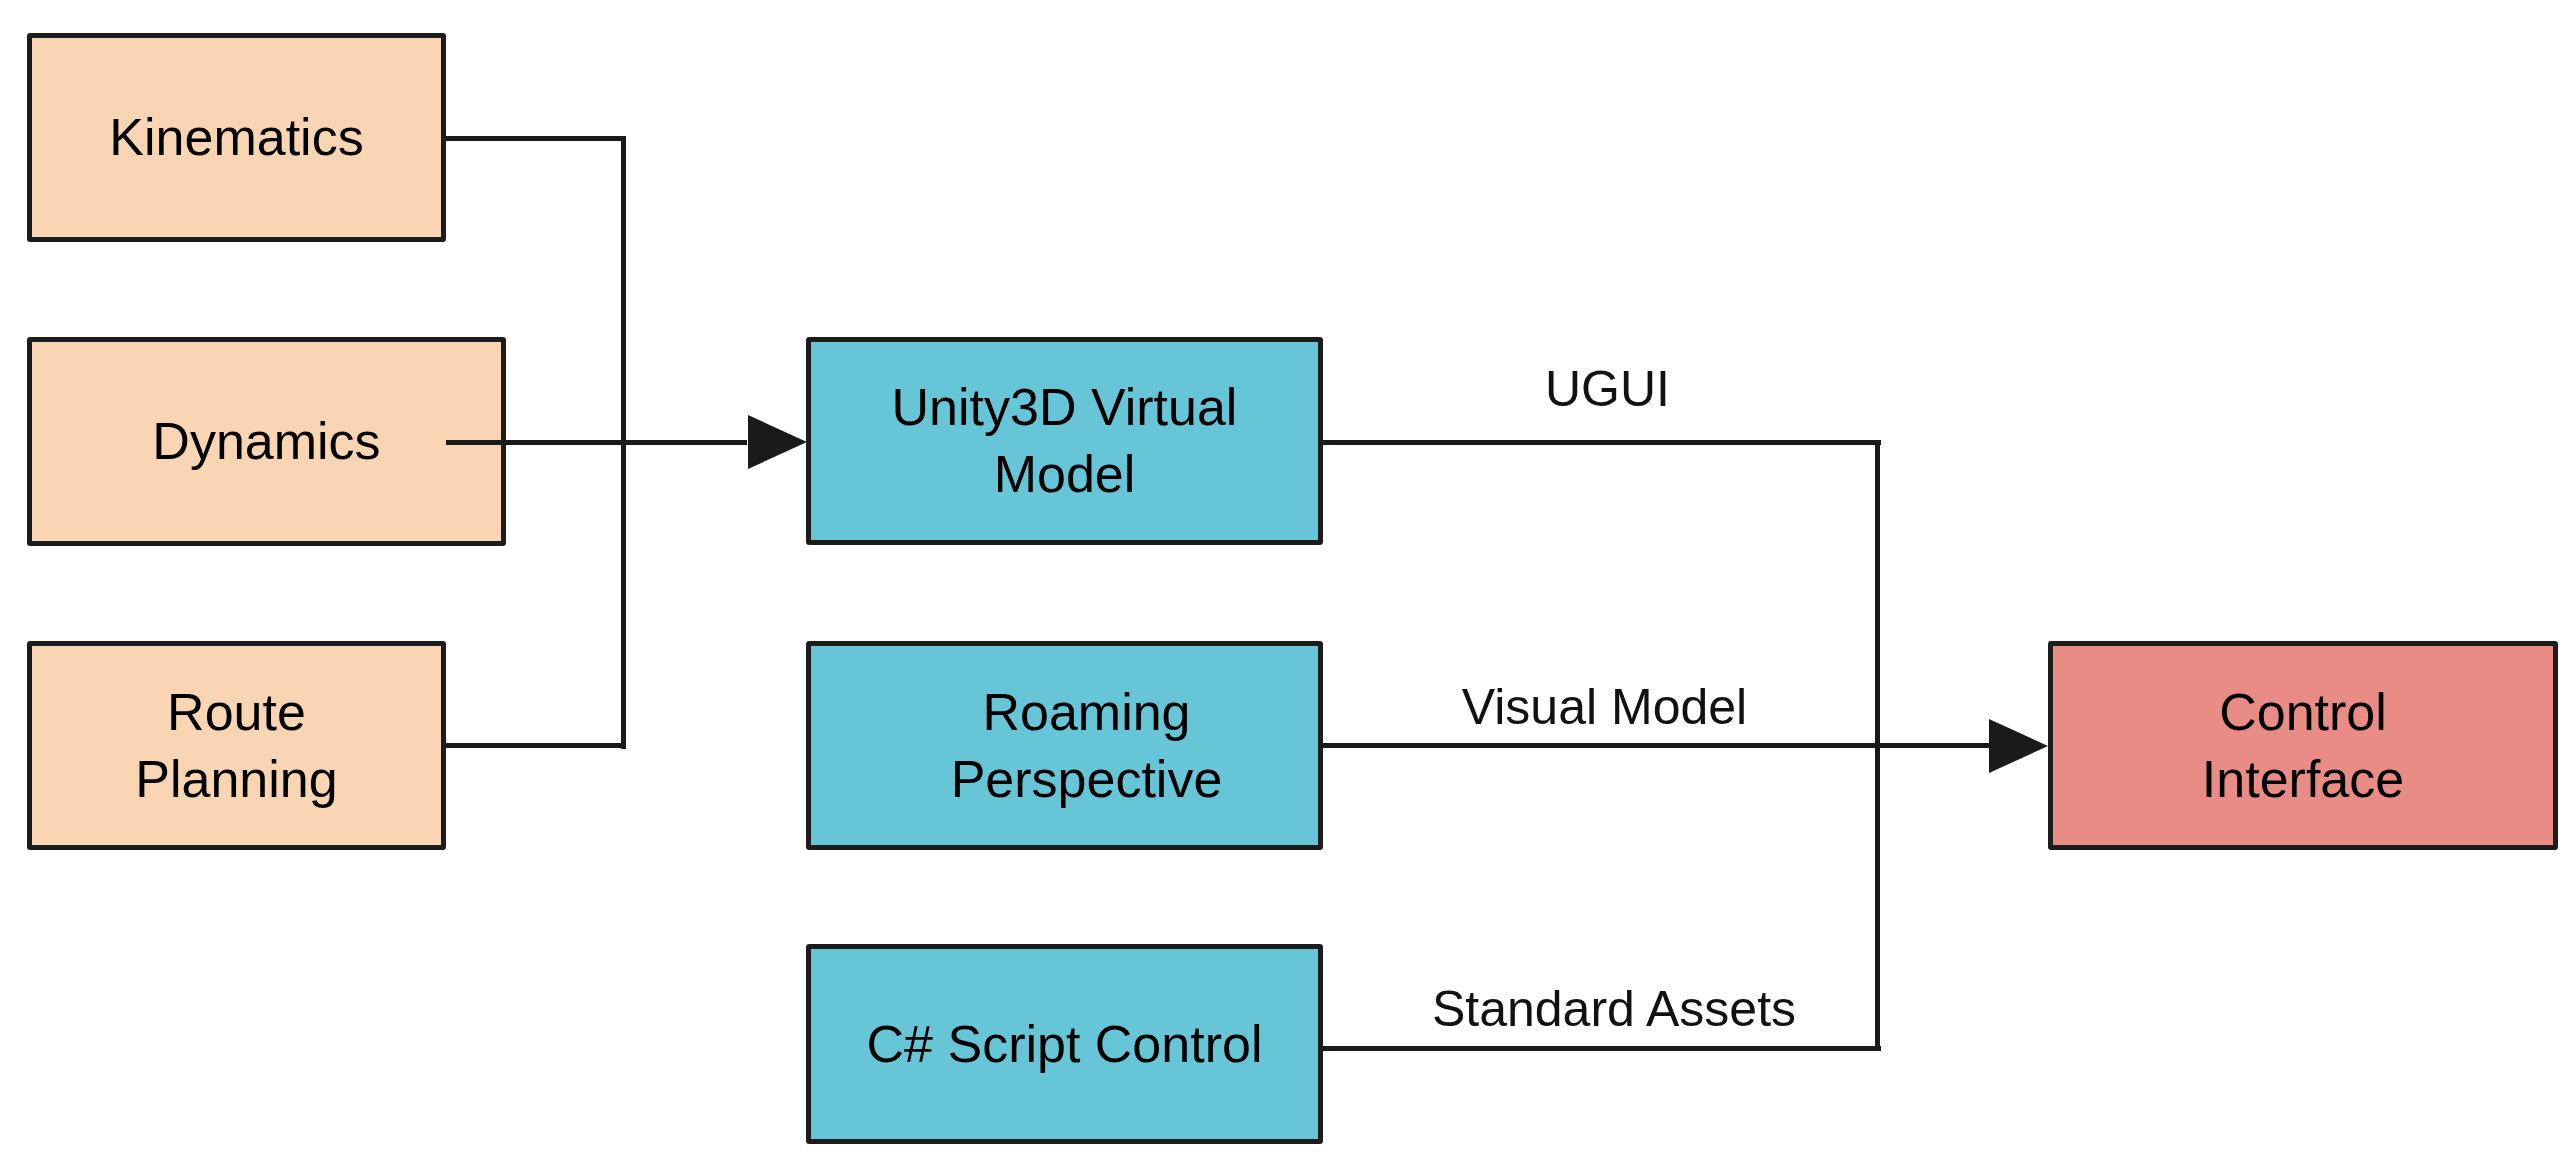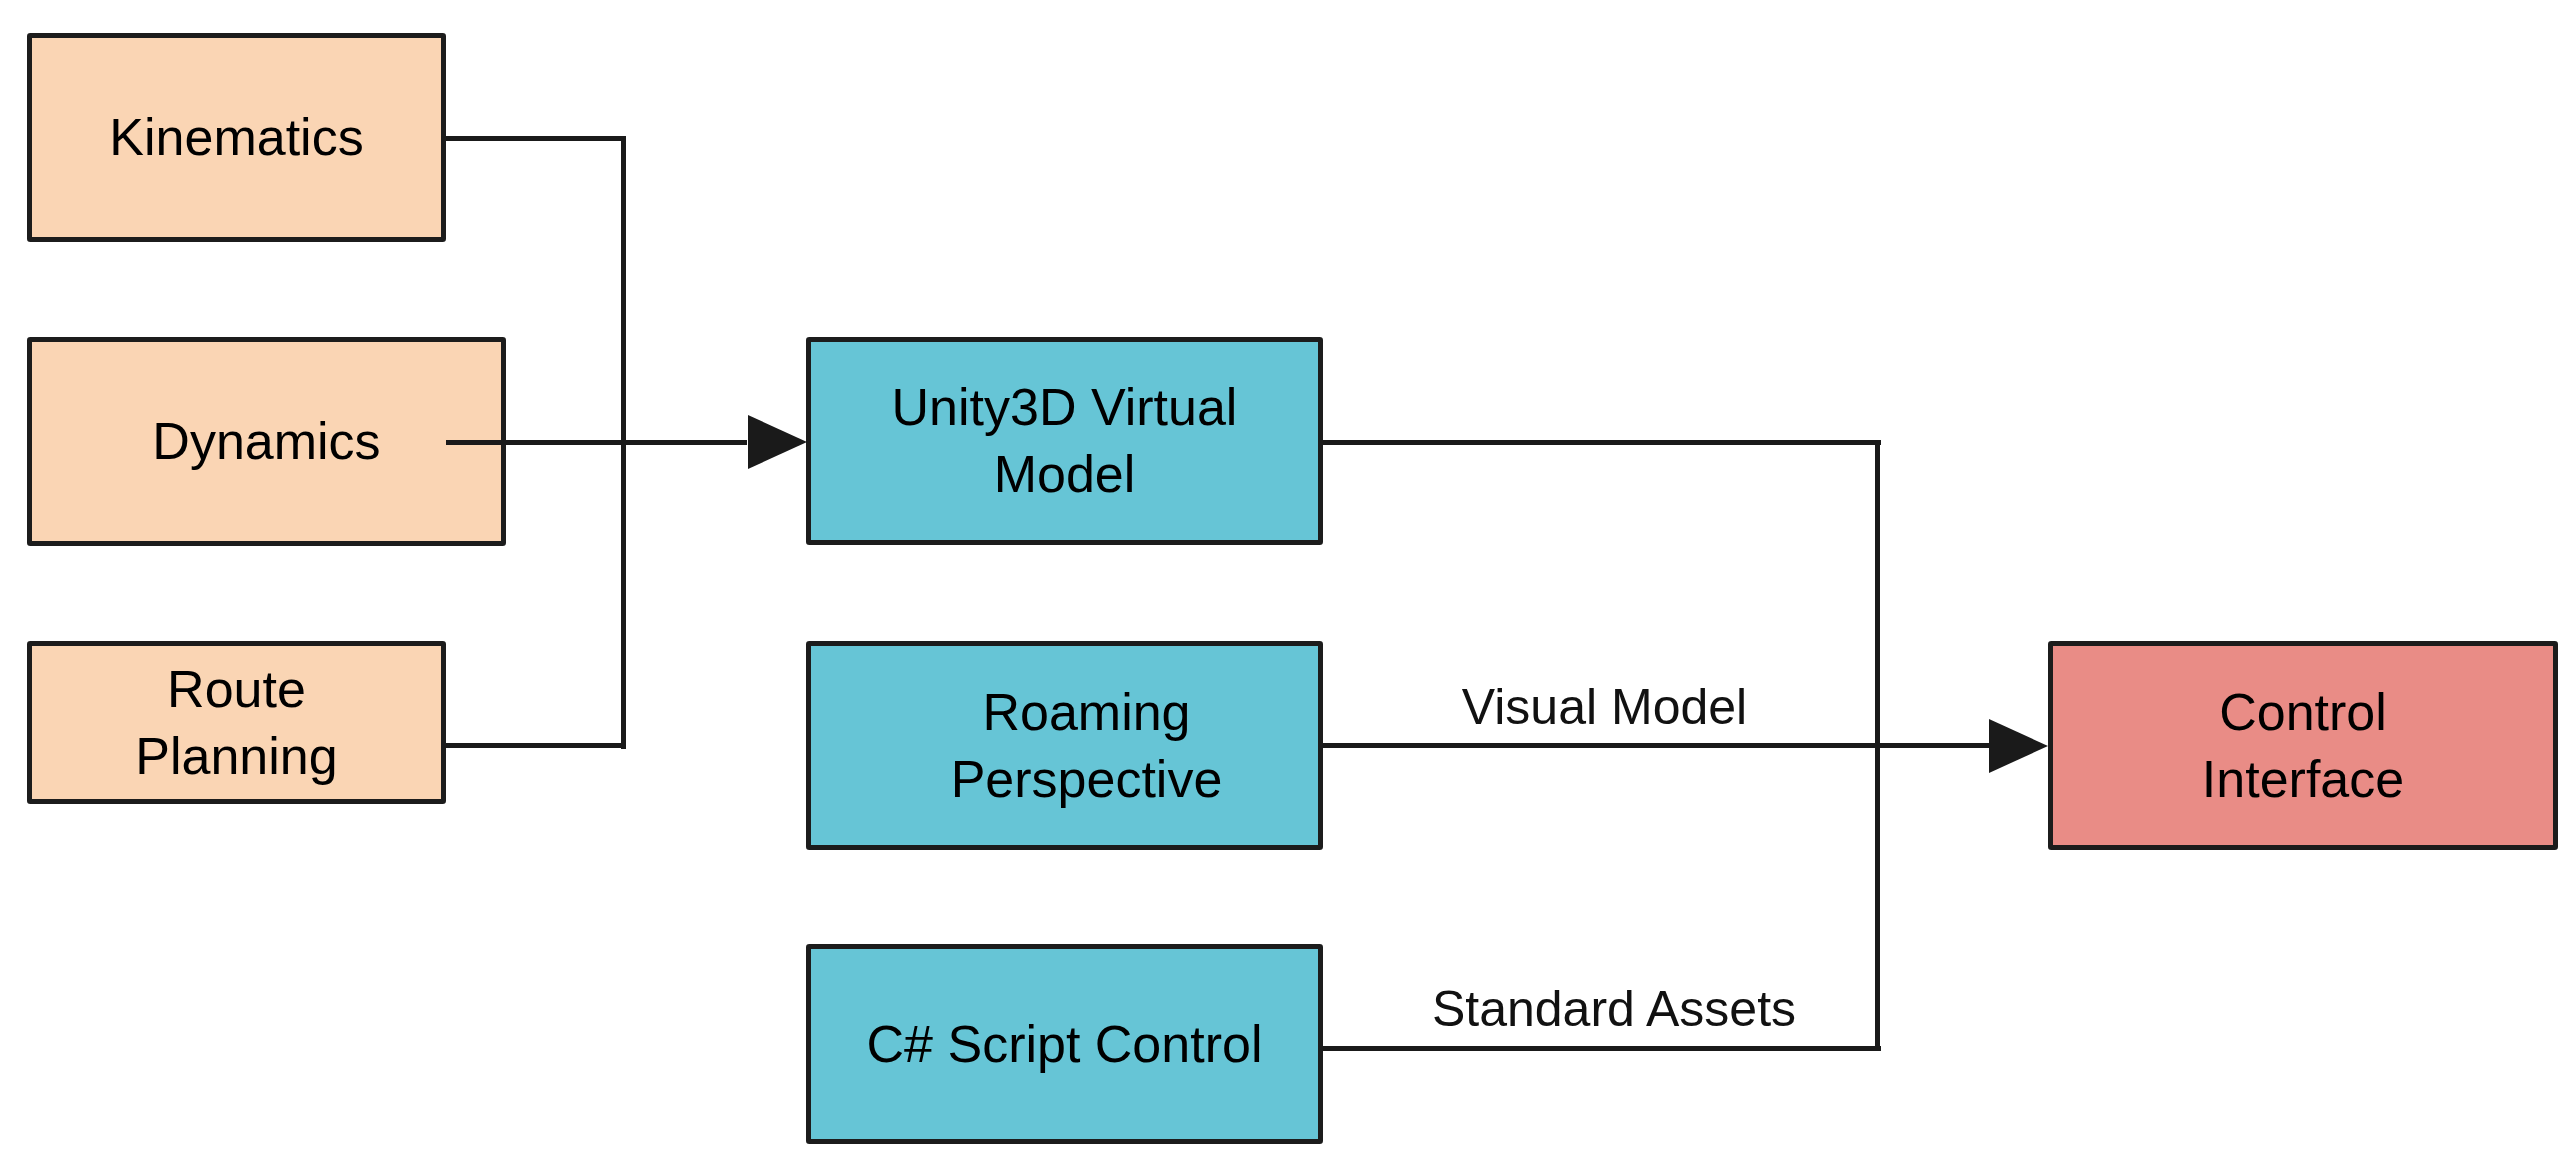--- a/index.html
+++ b/index.html
@@ -65,21 +65,21 @@
 <body>
 
 <div class="canvas">
 
   <div class="node group-input" style="left:27px;  top:33px;  width:419px; height:209px;">
     <span class="label">Kinematics</span>
   </div>
   <div class="node group-input" style="left:27px;  top:337px; width:479px; height:209px;">
     <span class="label">Dynamics</span>
   </div>
-  <div class="node group-input" style="left:27px;  top:641px; width:419px; height:163px;">
+  <div class="node group-input" style="left:27px;  top:641px; width:419px; height:209px;">
     <span class="label">Route Planning</span>
   </div>
 
   <div class="node group-engine" style="left:806px; top:337px; width:517px; height:208px;">
     <span class="label">Unity3D Virtual Model</span>
   </div>
   <div class="node group-engine" style="left:806px; top:641px; width:517px; height:209px;padding-left:44px;">
     <span class="label">Roaming Perspective</span>
   </div>
   <div class="node group-engine" style="left:806px; top:944px; width:517px; height:200px;">
@@ -95,17 +95,18 @@
   <div class="h-line" style="left:446px; top:743px;  width:177px; height:5px;"></div>
   <div class="h-line" style="left:446px; top:440px;  width:301px; height:5px;"></div>
   <div class="arrow-right" style="left:748px; top:415px;"></div>
 
   <div class="h-line" style="left:1323px; top:440px;  width:558px; height:5px;"></div>
   <div class="v-line" style="left:1875px; top:440px;  width:5px;   height:611px;"></div>
   <div class="h-line" style="left:1323px; top:743px;  width:666px; height:5px;"></div>
   <div class="h-line" style="left:1323px; top:1046px; width:558px; height:5px;"></div>
   <div class="arrow-right" style="left:1989px; top:719px;"></div>
 
+  <div class="edge-label" style="left:1482px; top:362px;  width:251px;">UGUI</div>
   <div class="edge-label" style="left:1395px; top:680px;  width:419px;">Visual Model</div>
   <div class="edge-label" style="left:1363px; top:982px; width:502px;">Standard Assets</div>
 
 </div>
 
 
 </body></html>

